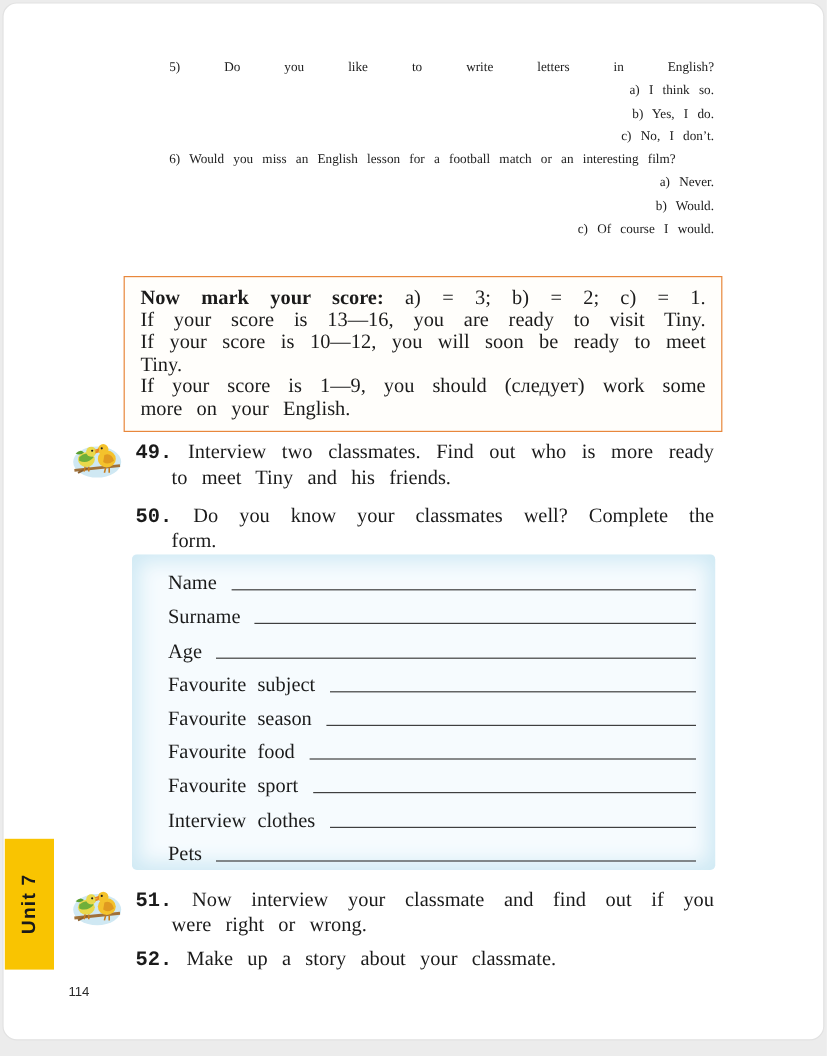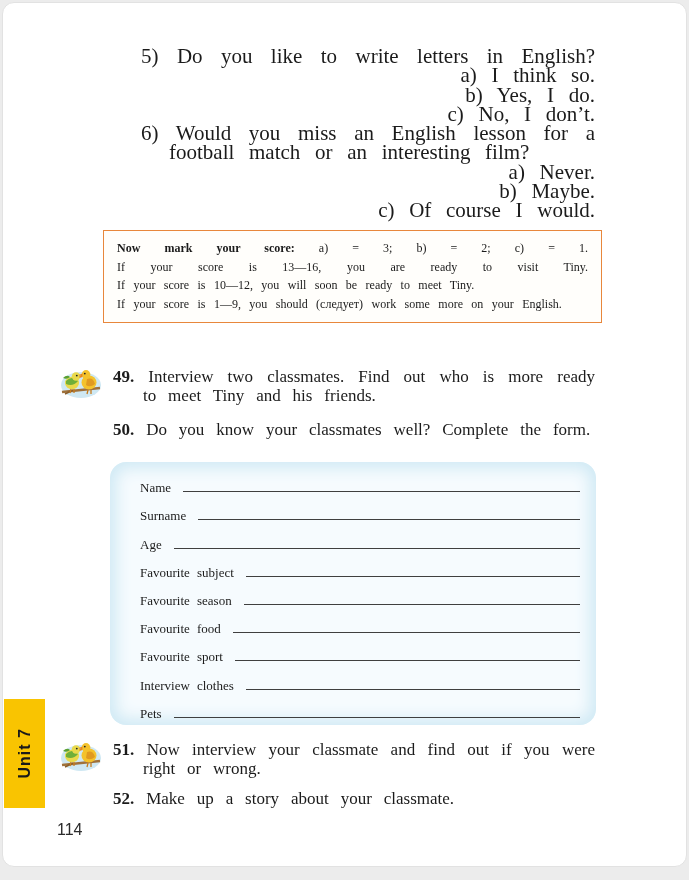--- a/index.html
+++ b/index.html
@@ -14,60 +14,60 @@
   .page {
     position:absolute; left:2px; top:2px;
     width:683px; height:863px;
     background:#ffffff;
     border:1px solid #e2e2e2;
     border-radius:12px;
   }
   
   .quiz {
     position:absolute; left:138px; top:44px; width:454px;
-    font-size:21px; line-height:19.3px;
+    font-size:11px; line-height:19.3px;
   }
   .q-line {
     margin:0; text-align:justify; word-spacing:0.45em;
     padding-left:28px; text-indent:-28px;
   }
   .stretch { text-align-last:justify; }
   .q-option {
     margin:0; padding-left:28px; word-spacing:0.45em;text-align:right;
   }
   
   .score-box {
     position:absolute; left:100px; top:227px; width:499px;
     box-sizing:border-box;
     border:1.6px solid #e8873c;
     background:#fffefb;
     padding:8px 13px 9px;
-    font-size:12px; line-height:18.5px;
+    font-size:17px; line-height:18.5px;
   }
   .score-line { margin:0; text-align:justify; word-spacing:0.45em; }
   
   .ex {
     position:absolute; left:110px; width:482px;
     font-size:17px; line-height:19.3px;
   }
   .ex-p {
     margin:0; text-align:justify; word-spacing:0.45em;
     padding-left:30px; text-indent:-30px;
   }
-  .ex-num { font-weight:bold; }
+  .ex-num { font-weight:bold;font-family:Liberation Mono, monospace; }
   .birds { position:absolute; width:44px; height:37px; }
   
   .form-box {
     position:absolute; left:107px; top:459px; width:486px; height:263px;
     box-sizing:border-box;
-    border-radius:16px;
+    border-radius:4px;
     background:#f6fbfe;
     box-shadow: inset 0 0 16px 6px #cfe9f4;
     padding:10px 16px 0 30px;
-    font-size:13px;
+    font-size:17px;
   }
   .form-row {
     display:flex; height:28.2px; align-items:flex-end;
     box-sizing:border-box; padding-bottom:4px;
   }
   .form-label { white-space:nowrap; word-spacing:0.3em; }
   .form-line {
     flex:1; margin-left:12px; margin-bottom:4px;
     border-bottom:1.3px solid #3f3f3f; height:0;
   }
@@ -78,36 +78,36 @@
     display:flex; align-items:center; justify-content:center;
   }
   .unit-tab span {
     writing-mode:vertical-rl; transform:rotate(180deg);
     font-family:"Liberation Sans","DejaVu Sans",sans-serif;
     font-weight:700; font-size:16px; color:#1a1a1a; letter-spacing:1px;
   }
   .page-num {
     position:absolute; left:54px; top:818px;
     font-family:"Liberation Sans","DejaVu Sans",sans-serif;
-    font-size:16px; color:#2b2b2b;
+    font-size:11px; color:#2b2b2b;
   }
 </style>
 </head>
 <body>
 
 <div class="page">
 
   <section class="quiz">
     <p class="q-line stretch"><span>5)</span> <span>Do you like to write letters in English?</span></p>
     <p class="q-option">a) I think so.</p>
     <p class="q-option">b) Yes, I do.</p>
     <p class="q-option">c) No, I don’t.</p>
     <p class="q-line"><span>6)</span> <span>Would you miss an English lesson for a football match or an interesting film?</span></p>
     <p class="q-option">a) Never.</p>
-    <p class="q-option">b) Maybe.</p>
+    <p class="q-option">b) Would.</p>
     <p class="q-option">c) Of course I would.</p>
   </section>
 
   <aside class="score-box">
     <p class="score-line stretch"><b>Now mark your score:</b> <span>a) = 3; b) = 2; c) = 1.</span></p>
     <p class="score-line stretch">If your score is 13—16, you are ready to visit Tiny.</p>
     <p class="score-line">If your score is 10—12, you will soon be ready to meet Tiny.</p>
     <p class="score-line">If your score is 1—9, you should (следует) work some more on your English.</p>
   </aside>
 

